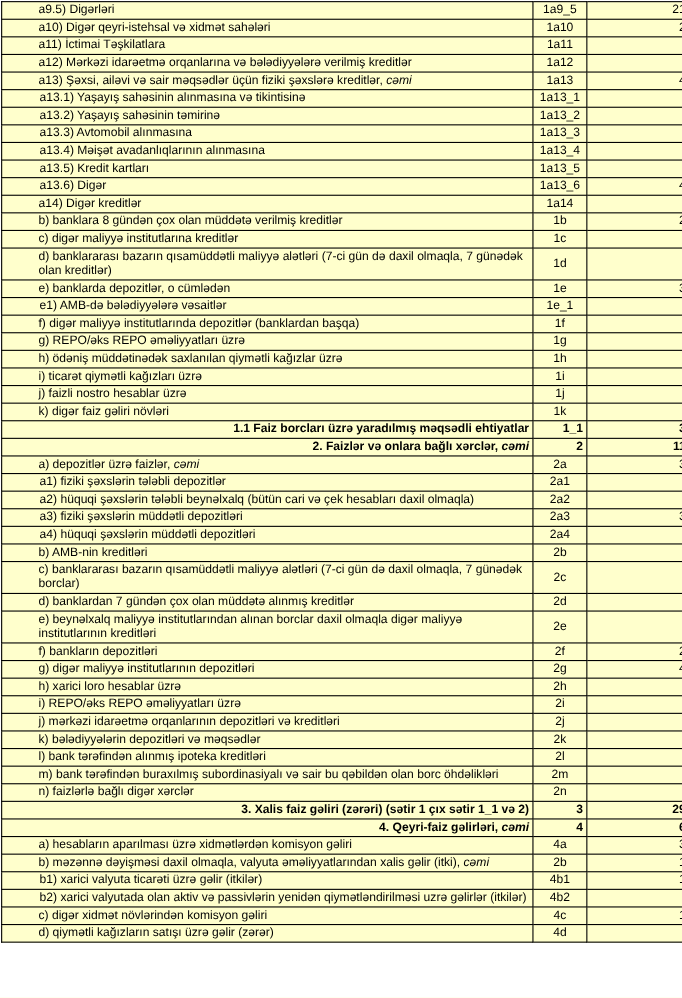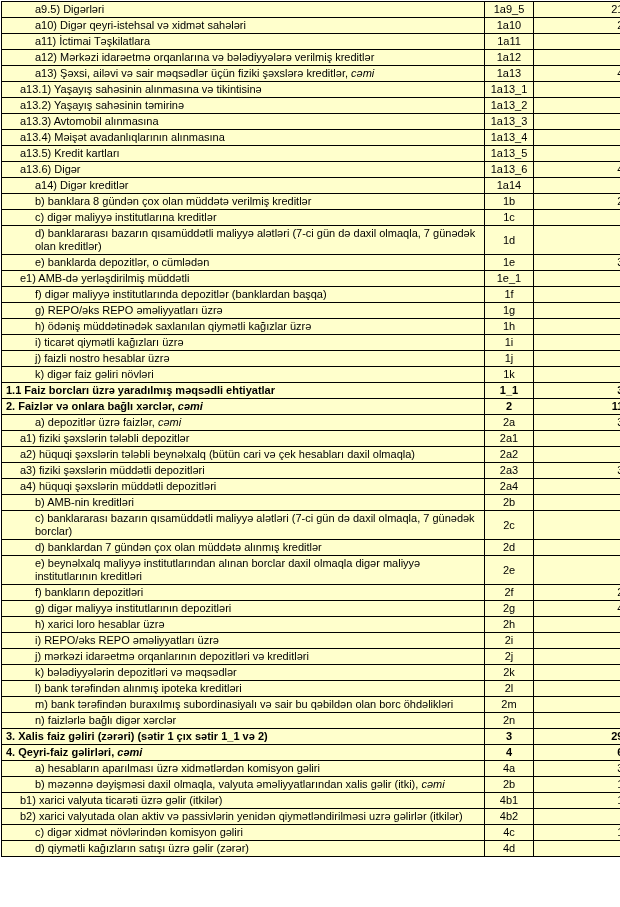--- a/index.html
+++ b/index.html
@@ -23,24 +23,24 @@
     border: 1px solid #000;
     font-size: 11px;
     line-height: 13px;
     padding: 1px 3px;
     overflow: hidden;
     word-wrap: break-word;
   }
   td.c-label { width: 446px; vertical-align: middle; }
   td.c-code  { width: 42px;  text-align: center; vertical-align: middle; }
   td.c-value { width: 114px; text-align: right; vertical-align: top; padding-right: 4px; }
-  tr.bold td { font-weight: bold; }
+  tr.bold td { font-weight: bold; text-align: right; }
   td.indent-0 { padding-left: 4px; }
   td.indent-1 { padding-left: 33px; }
-  td.indent-2 { padding-left: 18px; }
+  td.indent-2 { padding-left: 34px; }
   em { font-style: italic; }
 </style>
 </head>
 <body>
 
 <table data-name="financial-report-table">
   <tbody data-name="report-table-body">
       <tr data-name="table-row">
         <td class="c-label indent-1" data-name="row-label">a9.5) Digərləri</td>
         <td class="c-code" data-name="row-code">1a9_5</td>
@@ -115,21 +115,21 @@
         <td class="c-label indent-1" data-name="row-label">d) banklararası bazarın qısamüddətli maliyyə alətləri (7-ci gün də daxil olmaqla, 7 günədək olan kreditlər)</td>
         <td class="c-code" data-name="row-code">1d</td>
         <td class="c-value" data-name="row-value">0.00</td>
       </tr>
       <tr data-name="table-row">
         <td class="c-label indent-1" data-name="row-label">e) banklarda depozitlər, o cümlədən</td>
         <td class="c-code" data-name="row-code">1e</td>
         <td class="c-value" data-name="row-value">330.38</td>
       </tr>
       <tr data-name="table-row">
-        <td class="c-label indent-2" data-name="row-label">e1) AMB-də yerləşdirilmiş müddətli</td>
+        <td class="c-label indent-2" data-name="row-label">e1) AMB-də bələdiyyələrə vəsaitlər</td>
         <td class="c-code" data-name="row-code">1e_1</td>
         <td class="c-value" data-name="row-value">0.00</td>
       </tr>
       <tr data-name="table-row">
         <td class="c-label indent-1" data-name="row-label">f) digər maliyyə institutlarında depozitlər (banklardan başqa)</td>
         <td class="c-code" data-name="row-code">1f</td>
         <td class="c-value" data-name="row-value">0.00</td>
       </tr>
       <tr data-name="table-row">
         <td class="c-label indent-1" data-name="row-label">g) REPO/əks REPO əməliyyatları üzrə</td>

